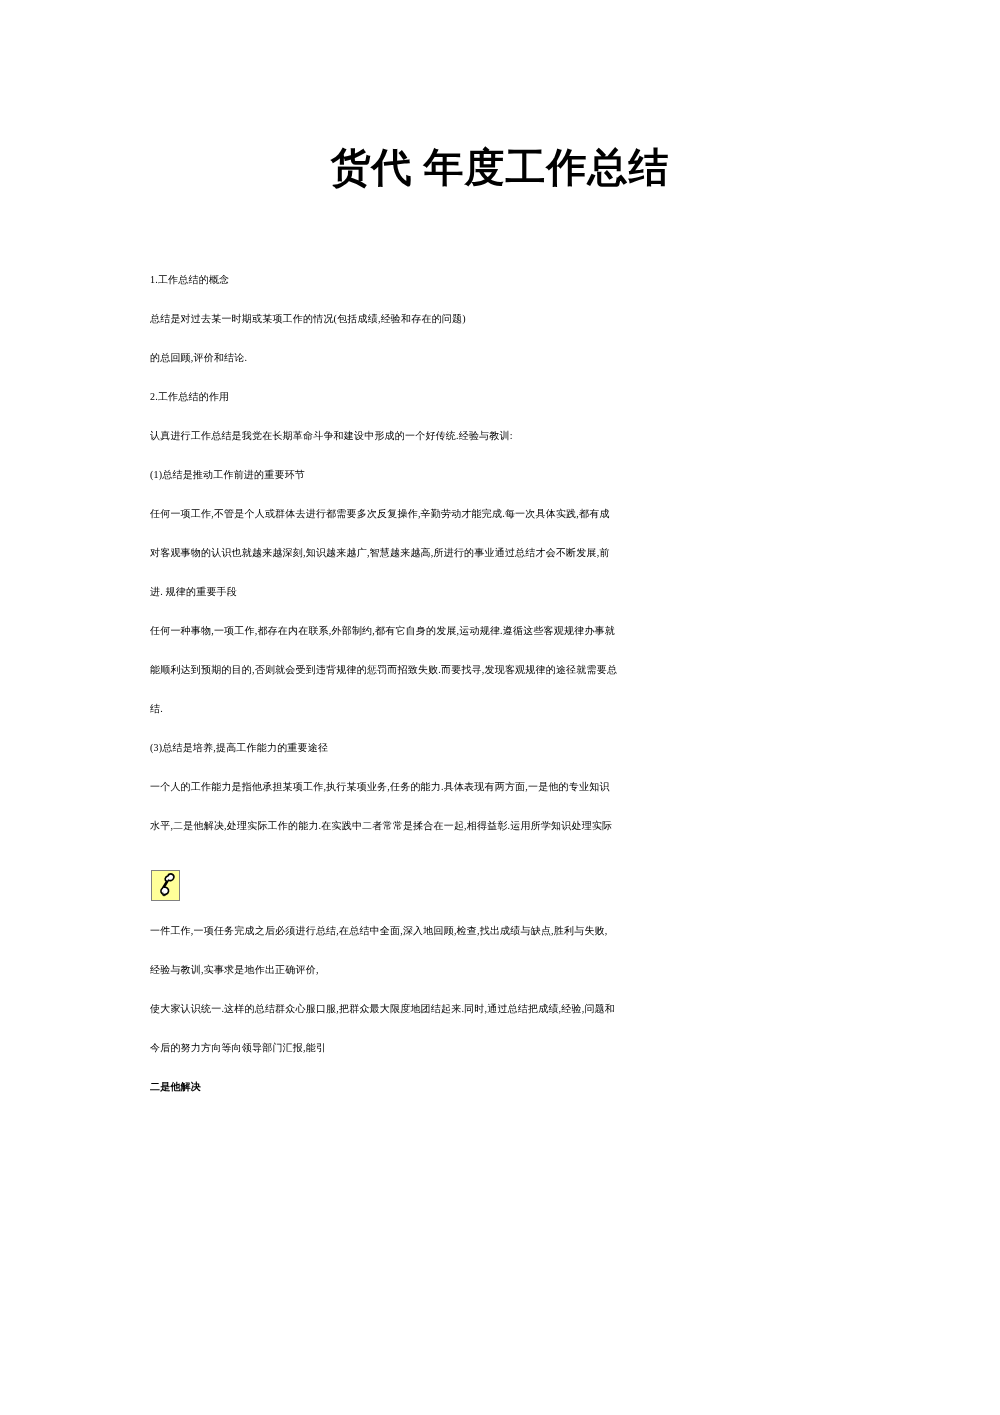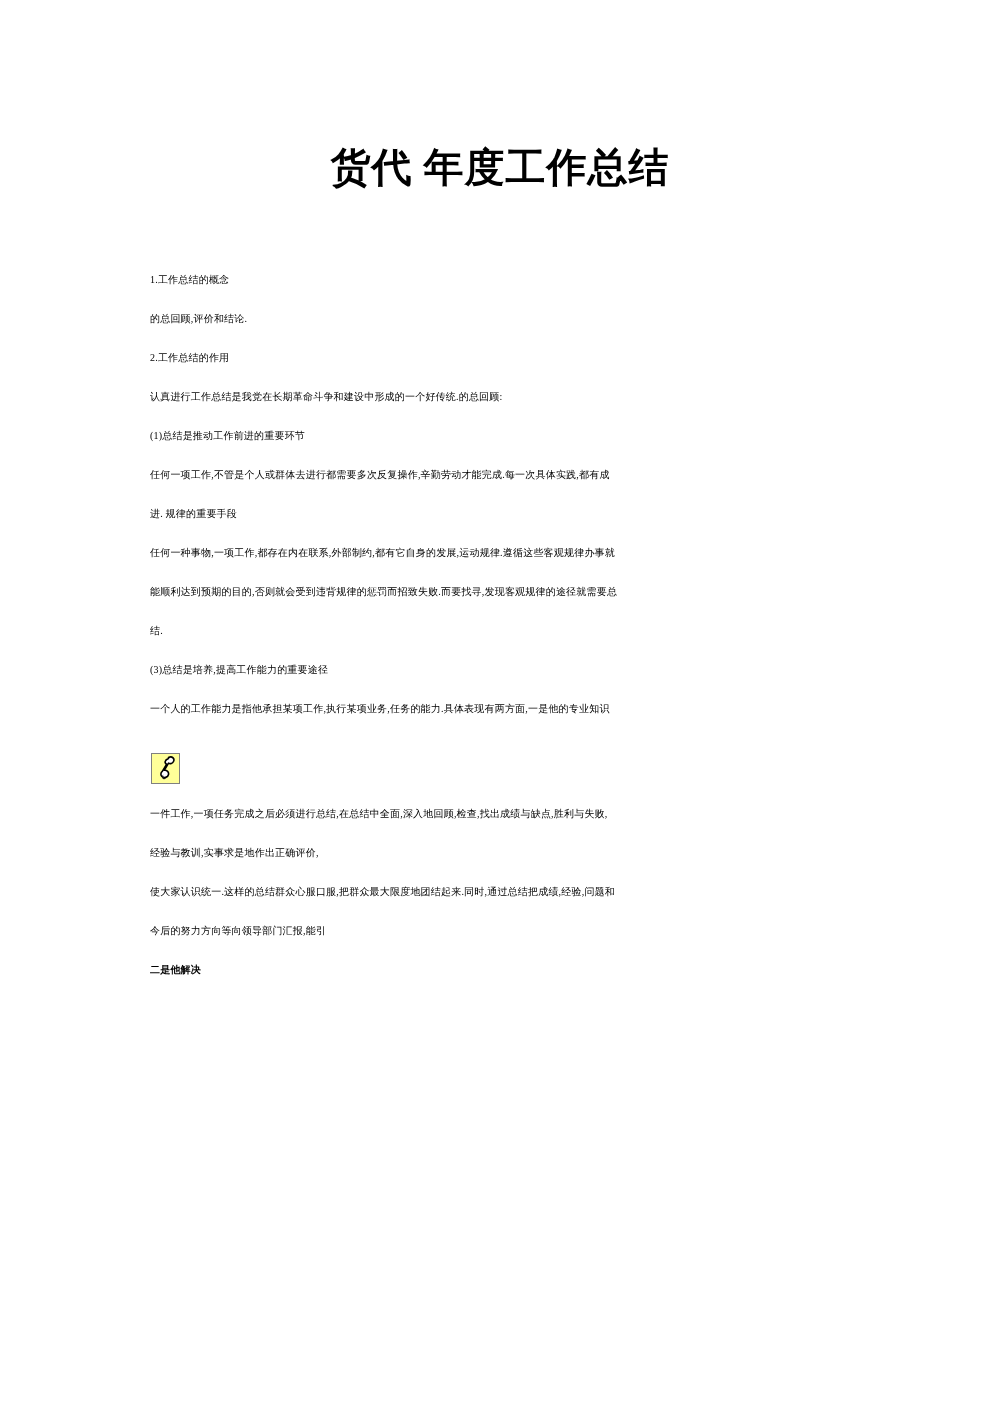--- a/index.html
+++ b/index.html
@@ -57,31 +57,34 @@
 </style>
 </head>
 <body>
 
 <div class="page">
 
   <h1 class="doc-title">货代 年度工作总结</h1>
 
   <div class="content">
     <p class="line">1.工作总结的概念</p>
+    <p class="line">总结是对过去某一时期或某项工作的情况(包括成绩,经验和存在的问题)</p>
     <p class="line">的总回顾,评价和结论.</p>
     <p class="line">2.工作总结的作用</p>
-    <p class="line">认真进行工作总结是我党在长期革命斗争和建设中形成的一个好传统.的总回顾:</p>
+    <p class="line">认真进行工作总结是我党在长期革命斗争和建设中形成的一个好传统.经验与教训:</p>
     <p class="line">(1)总结是推动工作前进的重要环节</p>
     <p class="line">任何一项工作,不管是个人或群体去进行都需要多次反复操作,辛勤劳动才能完成.每一次具体实践,都有成</p>
+    <p class="line">对客观事物的认识也就越来越深刻,知识越来越广,智慧越来越高,所进行的事业通过总结才会不断发展,前</p>
     <p class="line">进. 规律的重要手段</p>
     <p class="line">任何一种事物,一项工作,都存在内在联系,外部制约,都有它自身的发展,运动规律.遵循这些客观规律办事就</p>
     <p class="line">能顺利达到预期的目的,否则就会受到违背规律的惩罚而招致失败.而要找寻,发现客观规律的途径就需要总</p>
     <p class="line">结.</p>
     <p class="line">(3)总结是培养,提高工作能力的重要途径</p>
     <p class="line">一个人的工作能力是指他承担某项工作,执行某项业务,任务的能力.具体表现有两方面,一是他的专业知识</p>
+    <p class="line">水平,二是他解决,处理实际工作的能力.在实践中二者常常是揉合在一起,相得益彰.运用所学知识处理实际</p>
 
     <div class="obj-wrap">
       <svg width="29" height="31" viewBox="0 0 29 31">
         <rect x="0.5" y="0.5" width="28" height="30" fill="#ffff99" stroke="#808080" stroke-width="1"></rect>
         <path d="M17.5 4.5 c3.5 -1.8 6.5 0.8 5 4 c-0.9 1.9 -3.3 2.6 -5 1.7 l-4.2 7.1 c2.6 -0.4 4.7 1.7 4.2 4.2 c-0.6 3 -4.6 4 -6.6 2 c-1.5 -1.5 -1.2 -4 0.4 -5.1 l4.2 -7.1 c-1.9 -1.2 -2.3 -4.1 2 -5.8 z" fill="#ffffff" stroke="#000000" stroke-width="1.6" stroke-linejoin="round"></path>
         <path d="M20.5 5.2 a2.6 2.6 0 0 1 1.3 4.1 c1.8 -1.8 0.7 -4.4 -1.3 -4.1 z" fill="#1a1a1a"></path>
         <path d="M12.3 21.5 a2.6 2.6 0 0 0 2.9 3.6 c-0.4 1.4 -3 1.6 -3.8 0.1 c-0.6 -1.2 -0.2 -2.9 0.9 -3.7 z" fill="#1a1a1a"></path>
       </svg>
     </div>
 

